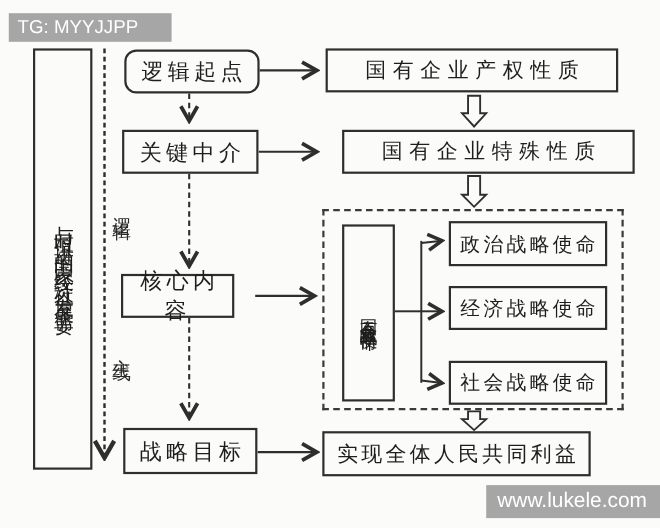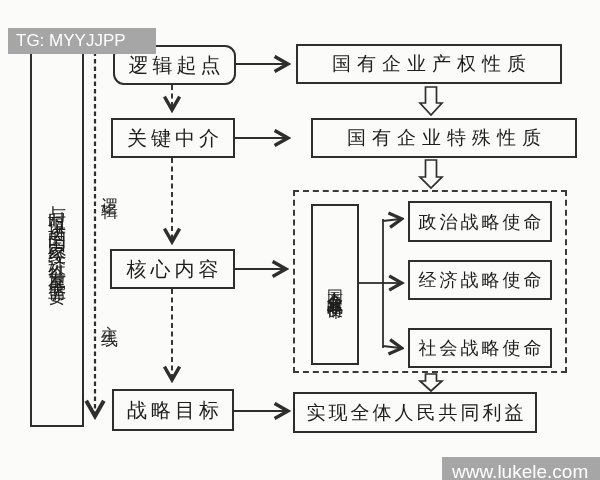--- a/index.html
+++ b/index.html
@@ -31,21 +31,21 @@
   }
   .vlabel{
     position:absolute;z-index:2;
     writing-mode:vertical-rl;text-orientation:upright;
     font-size:17px;letter-spacing:5px;line-height:1;color:#2a2a2a;
   }
   .wm{
     position:absolute;z-index:5;
     font-family:"Liberation Sans","DejaVu Sans",sans-serif;
     color:#ffffff;background:#a6a6a6;
-    display:flex;align-items:center;margin-top:16px;
+    display:flex;align-items:center;
   }
   .wm-top{left:8px;top:12px;width:140px;height:26px;font-size:17px;padding-left:8px;}
   .wm-bottom{left:442px;top:441px;width:158px;height:30px;font-size:19px;padding-left:10px;}
 </style>
 </head>
 <body>
 
 <div id="screen">
 
   <svg id="connectors" width="600" height="480" viewBox="0 0 600 480">
@@ -81,21 +81,21 @@
 
   <div class="box" style="left:30px;top:44px;width:54px;height:383px;">
     <span class="vtext">与时俱进的国家经济社会发展需要</span>
   </div>
 
   <div class="vlabel" style="left:101px;top:184px;">逻辑</div>
   <div class="vlabel" style="left:101px;top:312px;">主线</div>
 
   <div class="box stage" style="left:113px;top:45px;width:123px;height:40px;border-radius:11px;">逻辑起点</div>
   <div class="box stage" style="left:111px;top:118px;width:124px;height:40px;">关键中介</div>
-  <div class="box stage" style="left:110px;top:249px;width:125px;height:40px;">核心内容</div>
+  <div class="box stage" style="left:110px;top:249px;width:103px;height:40px;">核心内容</div>
   <div class="box stage" style="left:112px;top:389px;width:122px;height:42px;">战略目标</div>
 
   <div class="box outcome" style="left:296px;top:44px;width:266px;height:40px;">国有企业产权性质</div>
   <div class="box outcome" style="left:311px;top:118px;width:266px;height:40px;">国有企业特殊性质</div>
   <div class="box outcome-final outcome" style="left:293px;top:392px;width:244px;height:41px;">实现全体人民共同利益</div>
 
   <div class="dashed-frame" style="left:293px;top:190px;width:274px;height:183px;"></div>
 
   <div class="box parent-mission" style="left:311px;top:204px;width:48px;height:161px;">
     <span class="vtext">国有企业战略使命</span>

